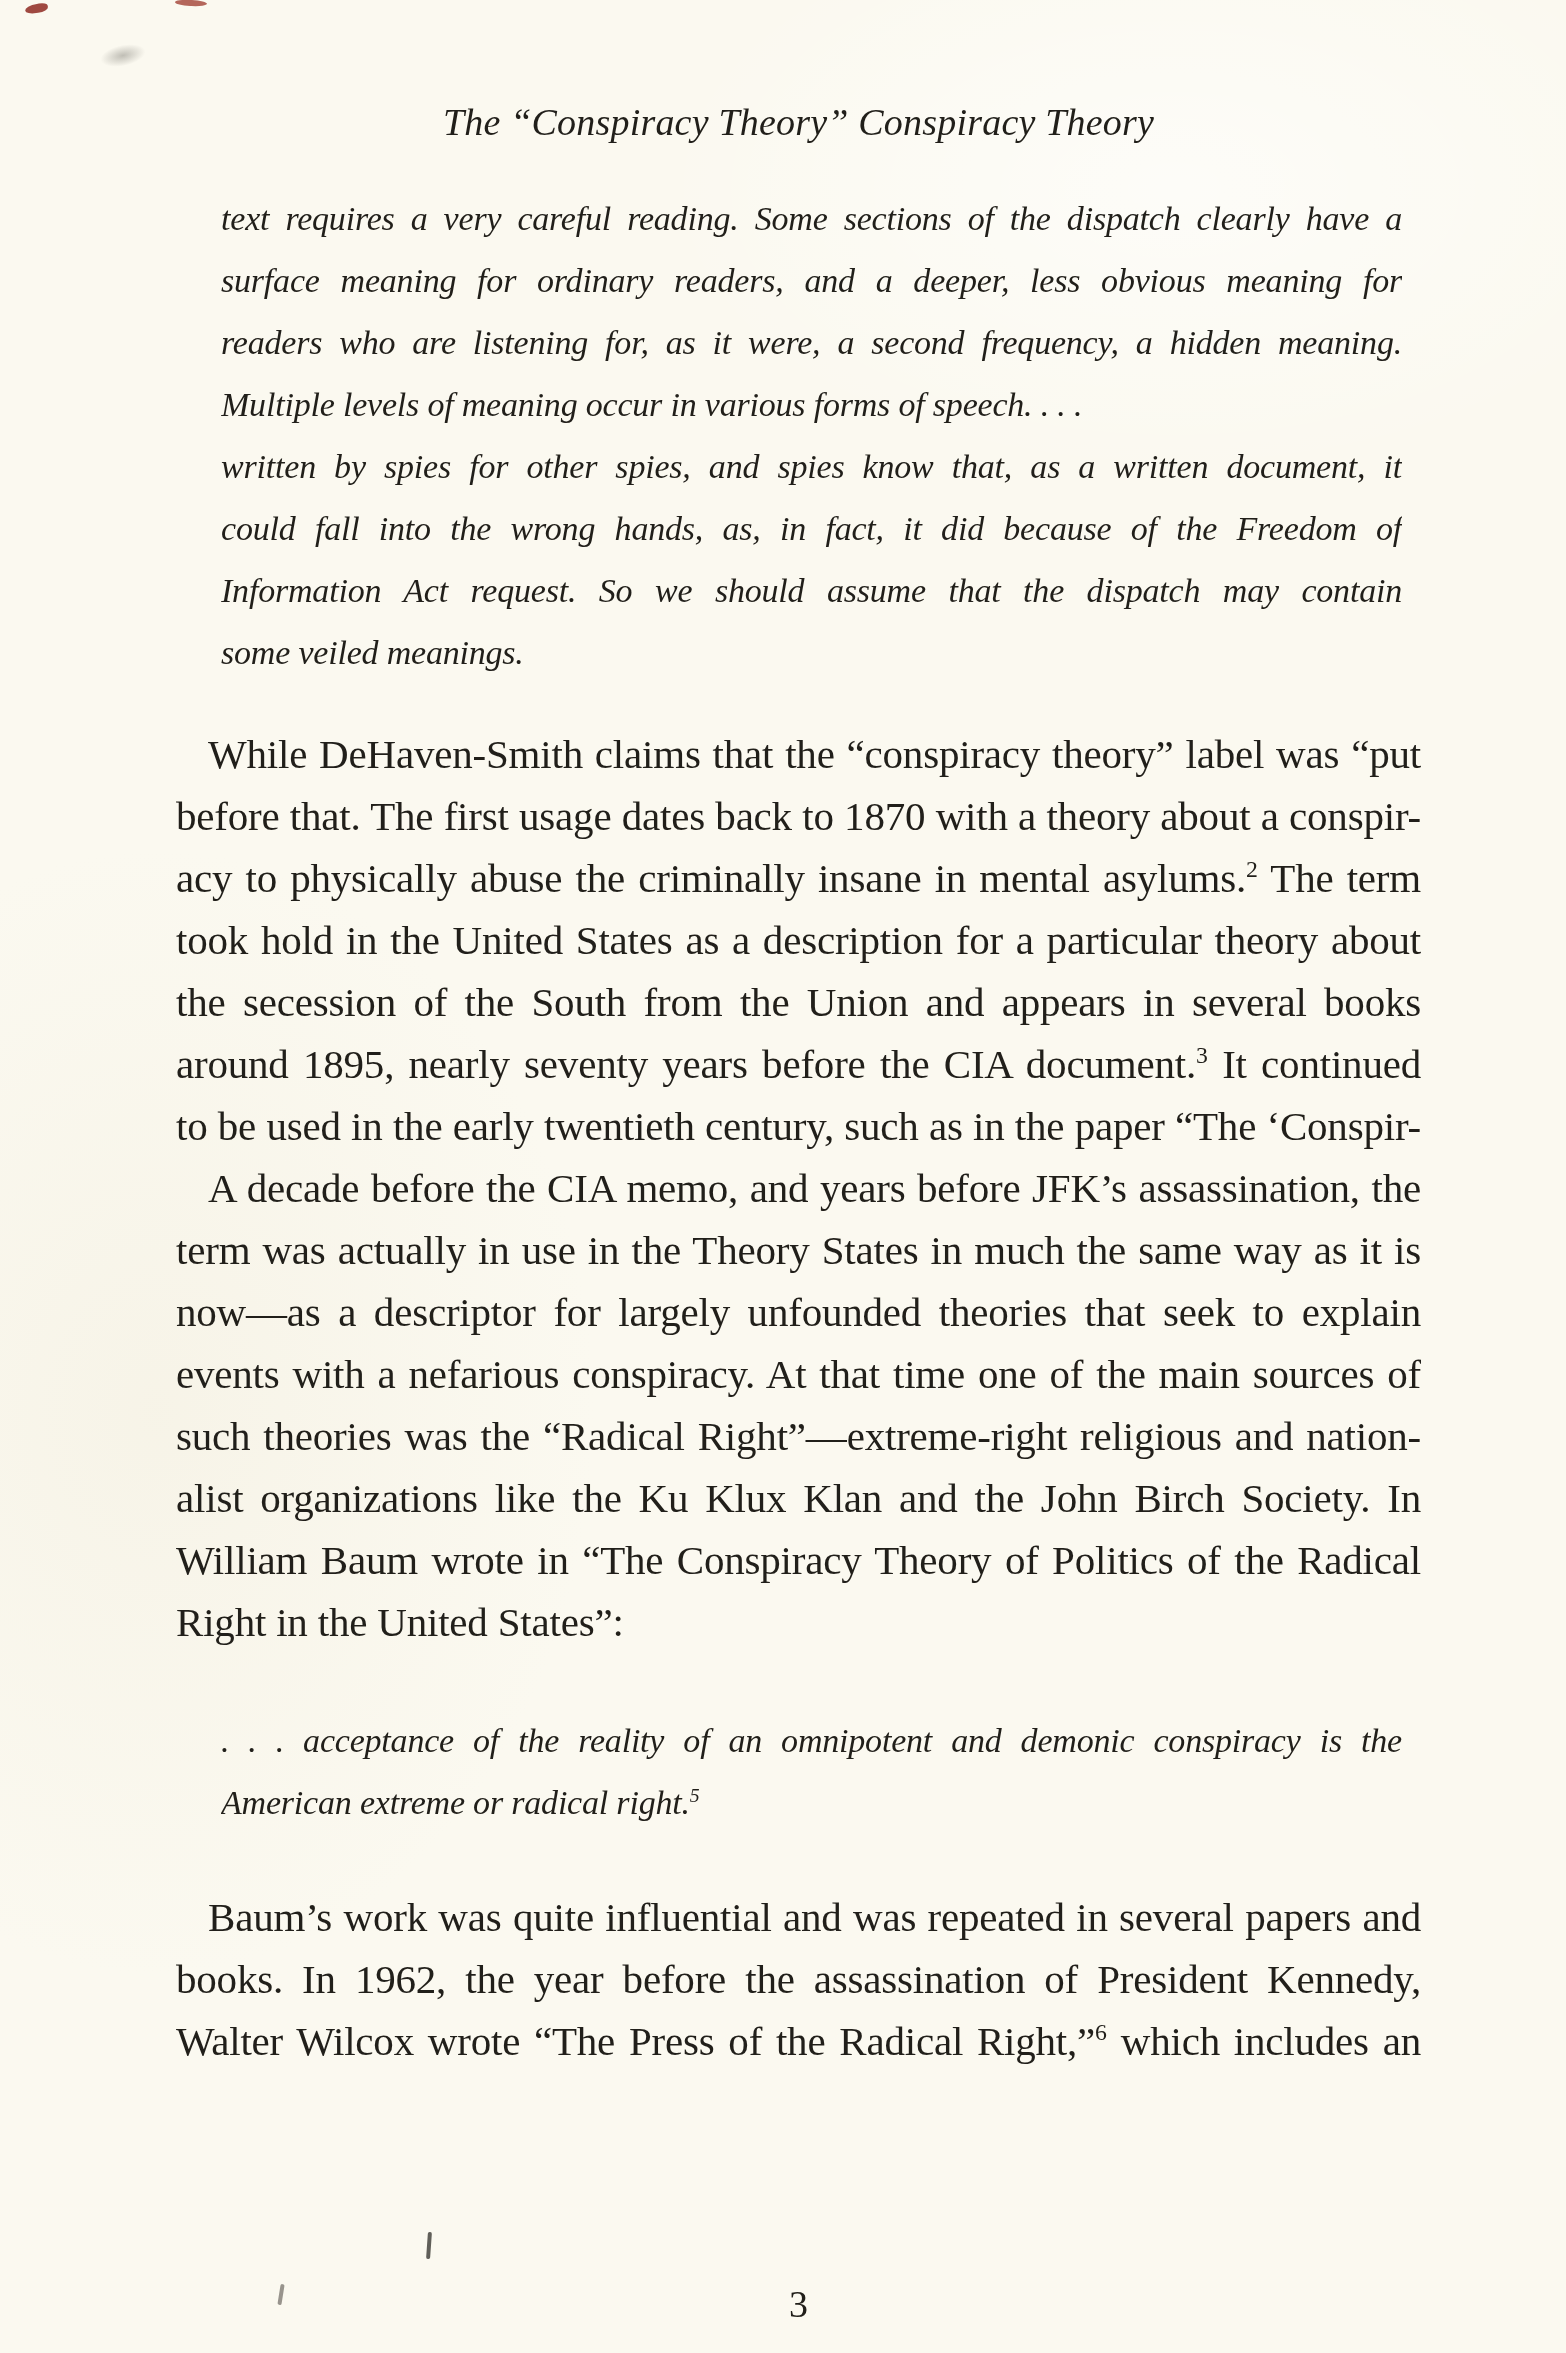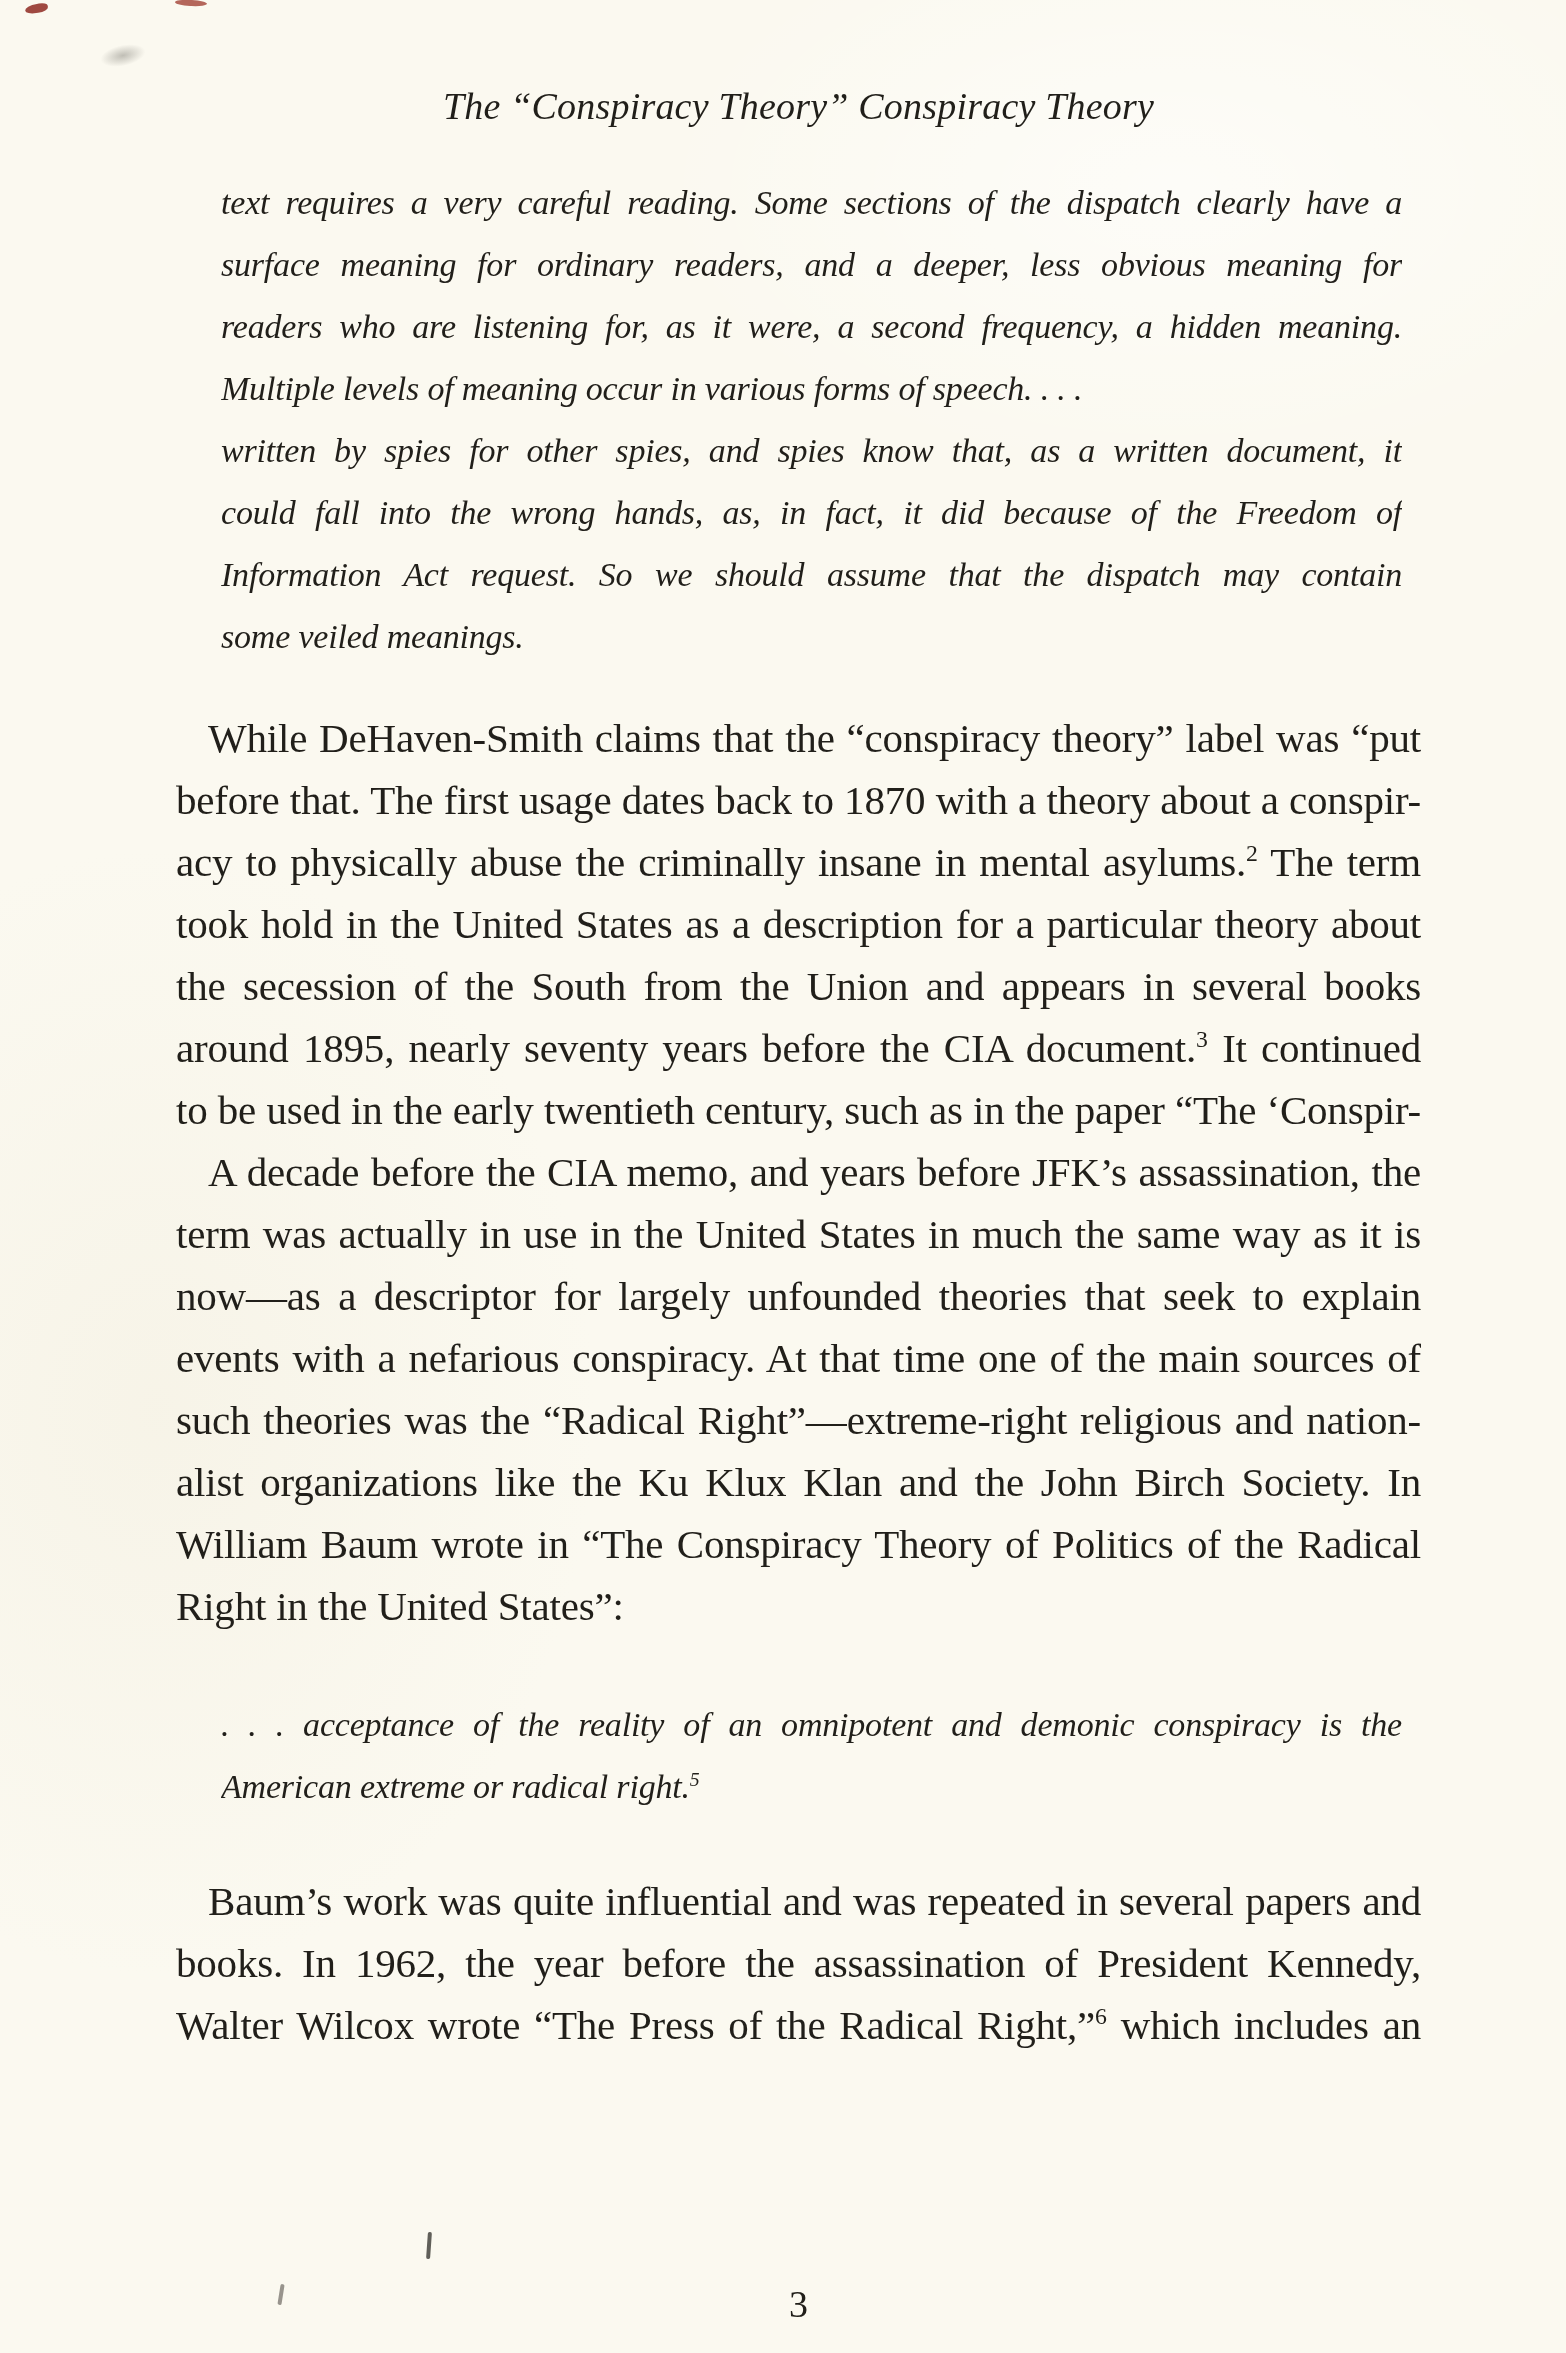--- a/index.html
+++ b/index.html
@@ -13,21 +13,21 @@
       radial-gradient(ellipse 804px 447px at 75% 8%, rgba(255,255,255,.55), rgba(255,255,255,0) 65%),
       radial-gradient(ellipse 626px 804px at 10% 60%, rgba(244,240,226,.6), rgba(244,240,226,0) 70%),
       #fbf9f0;
     overflow:hidden;
     font-family:"Liberation Serif","DejaVu Serif",serif;
     color:#211f1a;
   }
 
   .content {
     position:absolute;
-    left:176px; top:0;
+    left:176px; top:16px;
     width:1245px;
   }
 
   .running-head {
     margin-top:75px;
     height:63px;
     line-height:63px;
     text-align:center;
     font-style:italic;
     font-size:38px;
@@ -117,21 +117,21 @@
           <div class="line indent">While DeHaven-Smith claims that the “conspiracy theory” label was “put</div>
           <div class="line">before that. The first usage dates back to 1870 with a theory about a conspir-</div>
           <div class="line">acy to physically abuse the criminally insane in mental asylums.<sup>2</sup> The term</div>
           <div class="line">took hold in the United States as a description for a particular theory about</div>
           <div class="line">the secession of the South from the Union and appears in several books</div>
           <div class="line">around 1895, nearly seventy years before the CIA document.<sup>3</sup> It continued</div>
           <div class="line">to be used in the early twentieth century, such as in the paper “The ‘Conspir-</div>
         </div>
         <div class="para">
           <div class="line indent">A decade before the CIA memo, and years before JFK’s assassination, the</div>
-          <div class="line">term was actually in use in the United States in much the same way as it is</div>
+          <div class="line">term was actually in use in the Theory States in much the same way as it is</div>
           <div class="line">now—as a descriptor for largely unfounded theories that seek to explain</div>
           <div class="line">events with a nefarious conspiracy. At that time one of the main sources of</div>
           <div class="line">such theories was the “Radical Right”—extreme-right religious and nation-</div>
           <div class="line">alist organizations like the Ku Klux Klan and the John Birch Society. In 1960,</div>
           <div class="line">William Baum wrote in “The Conspiracy Theory of Politics of the Radical</div>
           <div class="line lastline">Right in the United States”:</div>
         </div>
       </div>
 
     <div class="blockquote quote-2">

